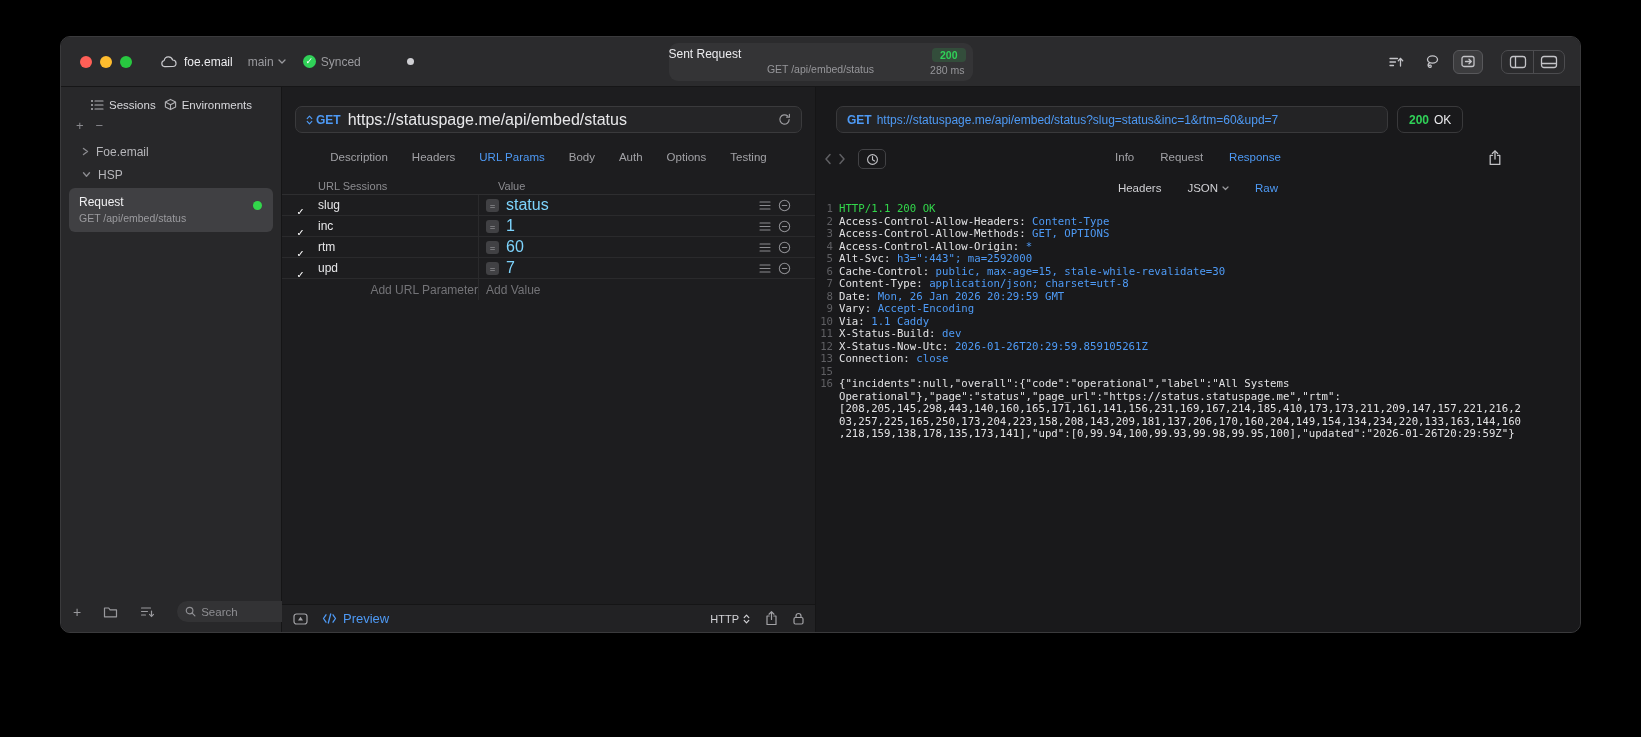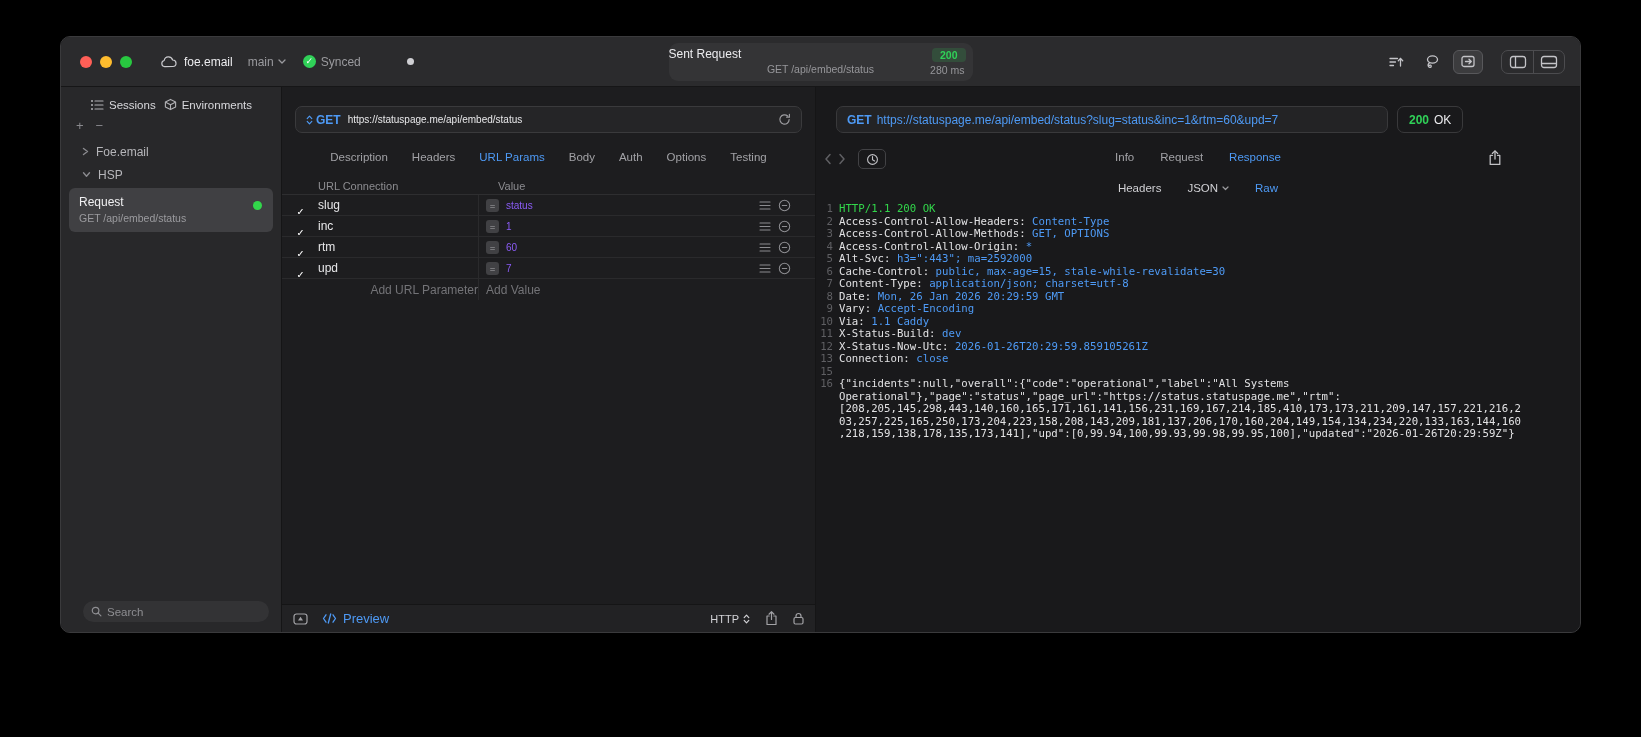--- a/index.html
+++ b/index.html
@@ -55,53 +55,53 @@
   .sb-tab svg{ color:#b0b0b4; }
   .sb-pm{ display:flex; gap:12px; padding:10px 0 0 15px; color:#8a8a8e; font-size:13px; line-height:10px; }
   .pm-plus::before{ content:"+"; } .pm-minus::before{ content:"\2212"; }
   .tree{ margin-top:9px; font-size:12px; color:#b6b6ba; }
   .tree-row{ display:flex; align-items:center; gap:7px; height:23px; padding-left:21px; }
   .tree-row svg{ color:#8a8a8e; flex:none; }
   .req-card{ position:relative; margin:2px 8px 0; padding:7px 10px 8px; border-radius:6px; background:#404043; }
   .req-title{ font-size:12px; color:#f0f0f2; }
   .req-sub{ font-size:10.5px; color:#9b9b9f; margin-top:3px; }
   .req-dot{ position:absolute; right:11px; top:13px; width:9px; height:9px; border-radius:50%; background:#32d74b; }
-  .sb-footer{ margin-top:auto; display:flex; align-items:center; gap:22px; padding:0 12px 10px; color:#9a9a9e;justify-content:flex-end; }
+  .sb-footer{ margin-top:auto; display:flex; align-items:center; gap:22px; padding:0 12px 10px; color:#9a9a9e; }
   .sb-footer .fplus::before{ content:"+"; font-size:14px; line-height:10px; }
   .searchpill{ flex:1; height:21px; background:#333335; border-radius:11px;
     display:flex; align-items:center; gap:5px; padding:0 8px; color:#8e8e92; }
   .searchpill input{ flex:1; min-width:0; background:transparent; border:none; outline:none;
     color:#e4e4e6; font-size:11.5px; font-family:inherit; }
   .searchpill input::placeholder{ color:#8e8e92; }
 
   
   .req-panel{ width:534px; flex:none; background:#1d1d1f; border-right:1px solid #151516;
     display:flex; flex-direction:column; }
   .url-bar{ margin:19px 13px 0; height:27px; flex:none; background:#252527; border:1px solid #3a3a3c;
     border-radius:7px; display:flex; align-items:center; gap:7px; padding:0 10px; }
   .method{ display:flex; align-items:center; gap:3px; color:#4e9af5; font-size:12px; font-weight:bold; }
-  .url-text{ flex:1; font-size:10px; color:#e8e8ea; white-space:nowrap; overflow:hidden; }
+  .url-text{ flex:1; font-size:16px; color:#e8e8ea; white-space:nowrap; overflow:hidden; }
   .refresh{ color:#9a9a9e; }
   .rtabs{ display:flex; justify-content:center; gap:24px; margin-top:18px; font-size:11.5px; color:#a2a2a6; }
   .rtabs .active{ color:#4e9af5; }
   .ptable{ margin-top:14px; }
   .prow{ display:grid; grid-template-columns:24px 160px 1fr 46px; align-items:center;
     min-height:21px; padding:0 10px 0 12px; border-bottom:1px solid #2a2a2c; }
   .phead{ min-height:18px; color:#8c8c90; font-size:11px; border-bottom:1px solid #2e2e30; }
   .hval{ padding-left:20px; }
   .cb{ width:13px; height:13px; border-radius:3.5px; background:#3b7df0; position:relative; }
   .cb::after{ content:"\2713"; position:absolute; left:0; top:0; width:13px; height:13px;
     color:#fff; font-size:9.5px; line-height:13px; text-align:center; font-weight:bold; }
   .pname{ font-size:12px; color:#e6e6e8; }
   .pval{ display:flex; align-items:center; gap:7px; align-self:stretch;
     border-left:1px solid #2a2a2c; padding-left:7px; }
   .eq{ width:13px; height:13px; border-radius:3px; background:#414144; color:#ababaf;
     font-size:9.5px; line-height:13px; text-align:center; flex:none; }
   .eq::before{ content:"="; }
-  .pvtext{ font-size:10px; color:#8b5cf6;text-align:right; }
+  .pvtext{ font-size:16px; color:#7dd3fc;text-align:right; }
   .rowicons{ display:flex; align-items:center; gap:7px; color:#8c8c90; justify-content:flex-start; }
   .addrow{ border-bottom:none;text-align:right; }
   .addtext{ font-size:12px; color:#737377; }
   .req-footer{ margin-top:auto; height:28px; flex:none; background:#222224; border-top:1px solid #151516;
     display:flex; align-items:center; gap:10px; padding:0 11px; }
   .console-toggle{ color:#a2a2a6; }
   .preview{ display:flex; align-items:center; gap:6px; color:#4e9af5; font-size:13px; margin-left:4px; }
   .footer-right{ margin-left:auto; display:flex; align-items:center; gap:15px; color:#a2a2a6; }
   .proto{ display:flex; align-items:center; gap:4px; color:#d2d2d6; font-size:11px; }
 
@@ -325,21 +325,21 @@
         <span class="active">URL Params</span>
         <span>Body</span>
         <span>Auth</span>
         <span>Options</span>
         <span>Testing</span>
       </div>
 
       <div class="ptable">
         <div class="prow phead">
           <span></span>
-          <span>URL Connection</span>
+          <span>URL Sessions</span>
           <span class="hval">Value</span>
           <span></span>
         </div>
         <div>
 
             <div class="prow">
               <span><span class="cb"></span></span>
               <span class="pname">slug</span>
               <span class="pval">
                 <span class="eq"></span>

